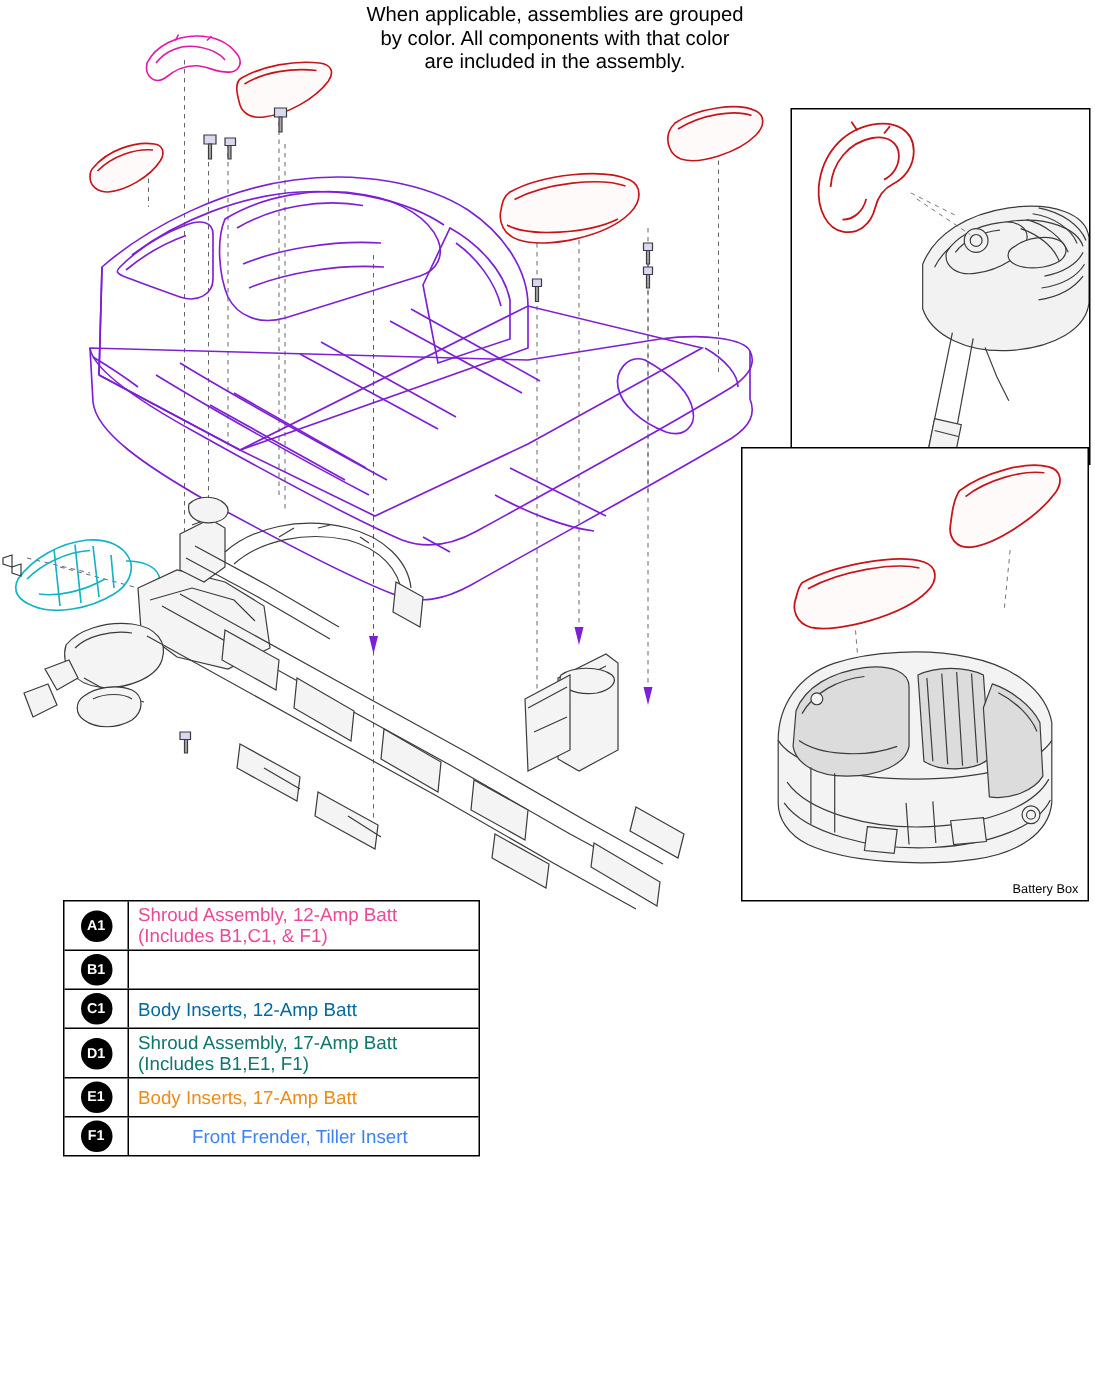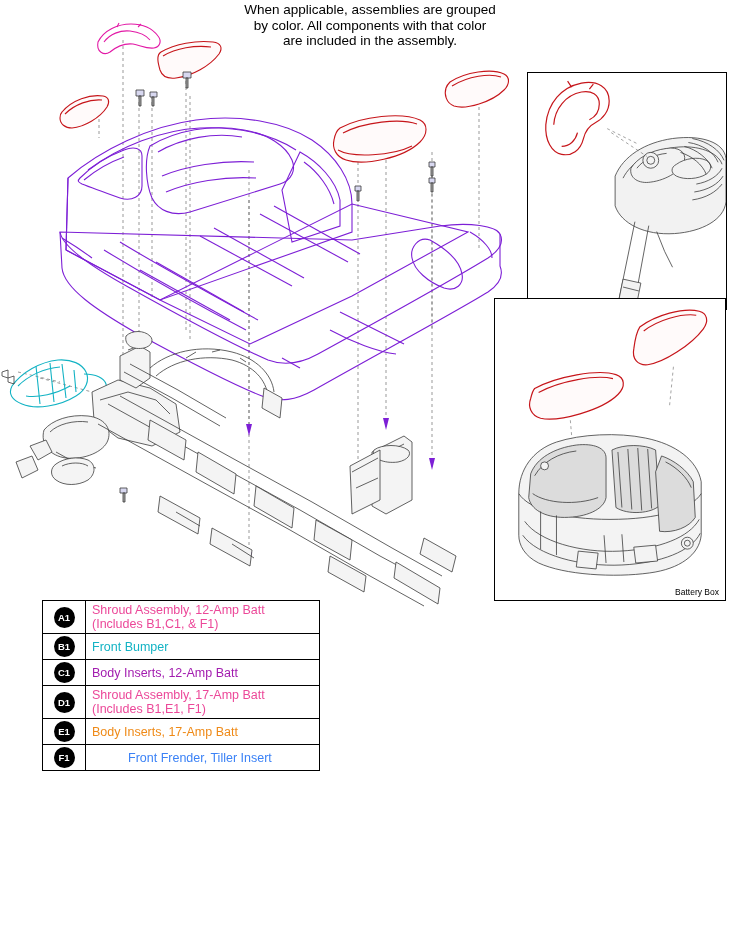--- a/index.html
+++ b/index.html
@@ -77,22 +77,22 @@
     flex:1;
     display:flex;align-items:center;
     padding:2px 4px 2px 6px;
     font-size:12.5px;
     line-height:14px;
     white-space:pre-line;
   }
 
   .c-purple{color:#ec4899;}
   .c-teal{color:#13b3c4;}
-  .c-red{color:#a21caf;text-align:center;}
-  .c-green{color:#ec4899;}
+  .c-red{color:#0369a1;text-align:center;}
+  .c-green{color:#0f766e;}
   .c-orange{color:#ef8a17;}
   .c-magenta{color:#3b82f6;}
 </style>
 </head>
 <body>
 
 <div id="page">
 
   <div class="note">
     <div>When applicable, assemblies are grouped</div>
@@ -407,21 +407,20 @@
         <div class="badge">A1</div>
       </div>
       <div class="legend-text c-purple">Shroud Assembly, 12-Amp Batt
 (Includes B1,C1, &amp; F1)</div>
     </div>
 
     <div class="legend-row">
       <div class="legend-badge-cell">
         <div class="badge">B1</div>
       </div>
-      <div class="legend-text c-teal">Front Bumper</div>
     </div>
 
     <div class="legend-row">
       <div class="legend-badge-cell">
         <div class="badge">C1</div>
       </div>
       <div class="legend-text c-red">Body Inserts, 12-Amp Batt</div>
     </div>
 
     <div class="legend-row">

